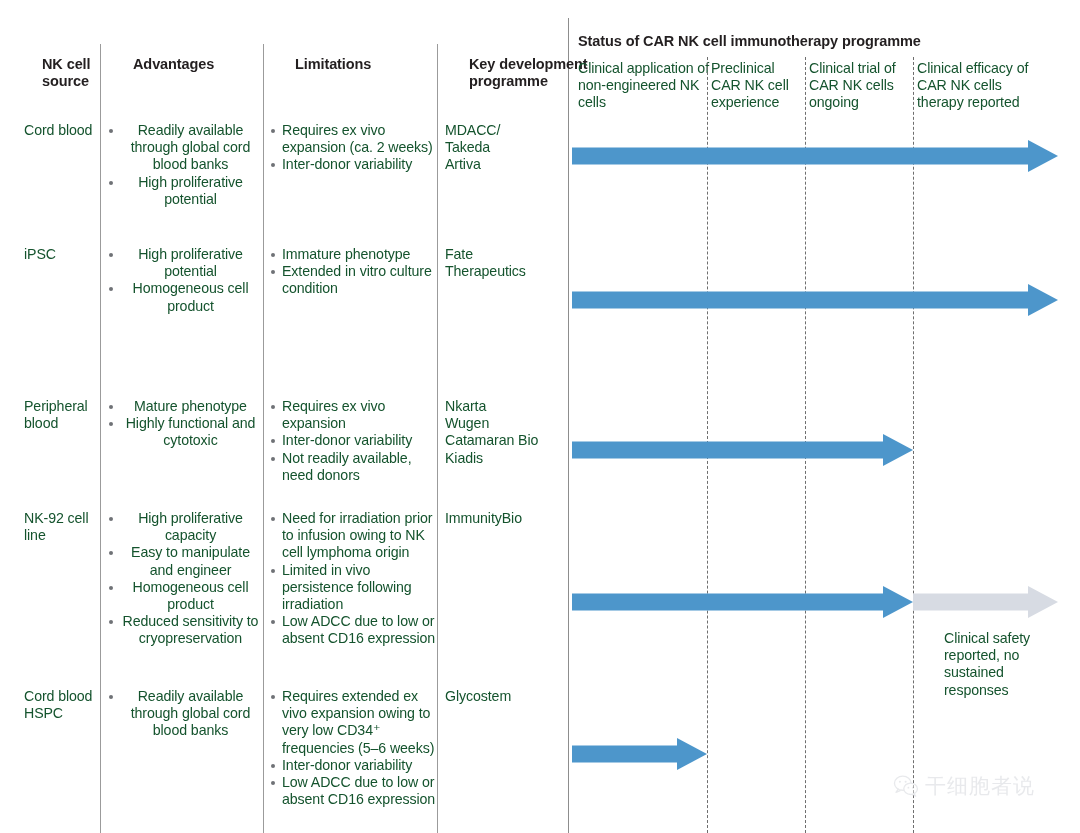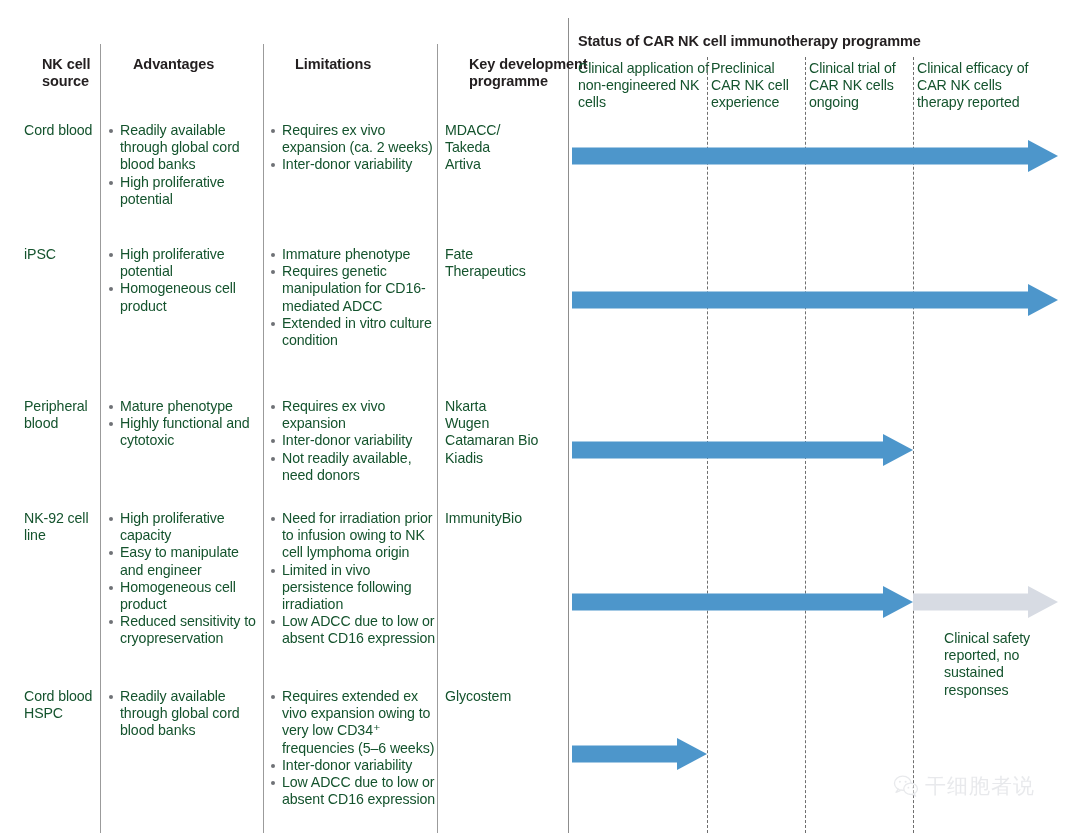--- a/index.html
+++ b/index.html
@@ -23,21 +23,21 @@
   .vrule.v4{left:568px;background:#8d8d8d;top:18px;}
 
   .colhead{position:absolute;top:56px;margin-left:24px;}
   .h-source{left:18px;width:82px;}
   .h-adv{left:109px;width:150px;}
   .h-lim{left:271px;width:160px;}
   .h-key{left:445px;width:122px;}
 
   .row{position:absolute;left:0;width:568px;}
   .c-source{position:absolute;left:24px;width:84px;}
-  .c-adv{position:absolute;left:109px;width:152px;}
+  .c-adv{position:absolute;left:109px;width:152px;text-align:center;}
   .c-lim{position:absolute;left:271px;width:166px;}
   .c-key{position:absolute;left:445px;width:120px;}
 
   ul.bl{margin:0;padding:0;list-style:none;}
   ul.bl li{position:relative;padding-left:11px;margin:0 0 0 0;}
   ul.bl li::before{
     content:"";position:absolute;left:0;top:7px;
     width:4px;height:4px;border-radius:50%;background:#6f7276;
   }
   .plain p{margin:0;}
@@ -107,21 +107,20 @@
           </div>
         </div>
         <div class="row" style="top: 246px;">
           <div class="c-source cell">iPSC</div>
           <ul class="bl cell c-adv">
             <li>High proliferative potential</li>
             <li>Homogeneous cell product</li>
           </ul>
           <ul class="bl cell c-lim">
             <li>Immature phenotype</li>
-            <li>Requires genetic manipulation for CD16-mediated ADCC</li>
             <li>Extended in vitro culture condition</li>
           </ul>
           <div class="plain cell c-key">
             <p>Fate</p>
             <p>Therapeutics</p>
           </div>
         </div>
         <div class="row" style="top: 398px;">
           <div class="c-source cell">Peripheral blood</div>
           <ul class="bl cell c-adv">

